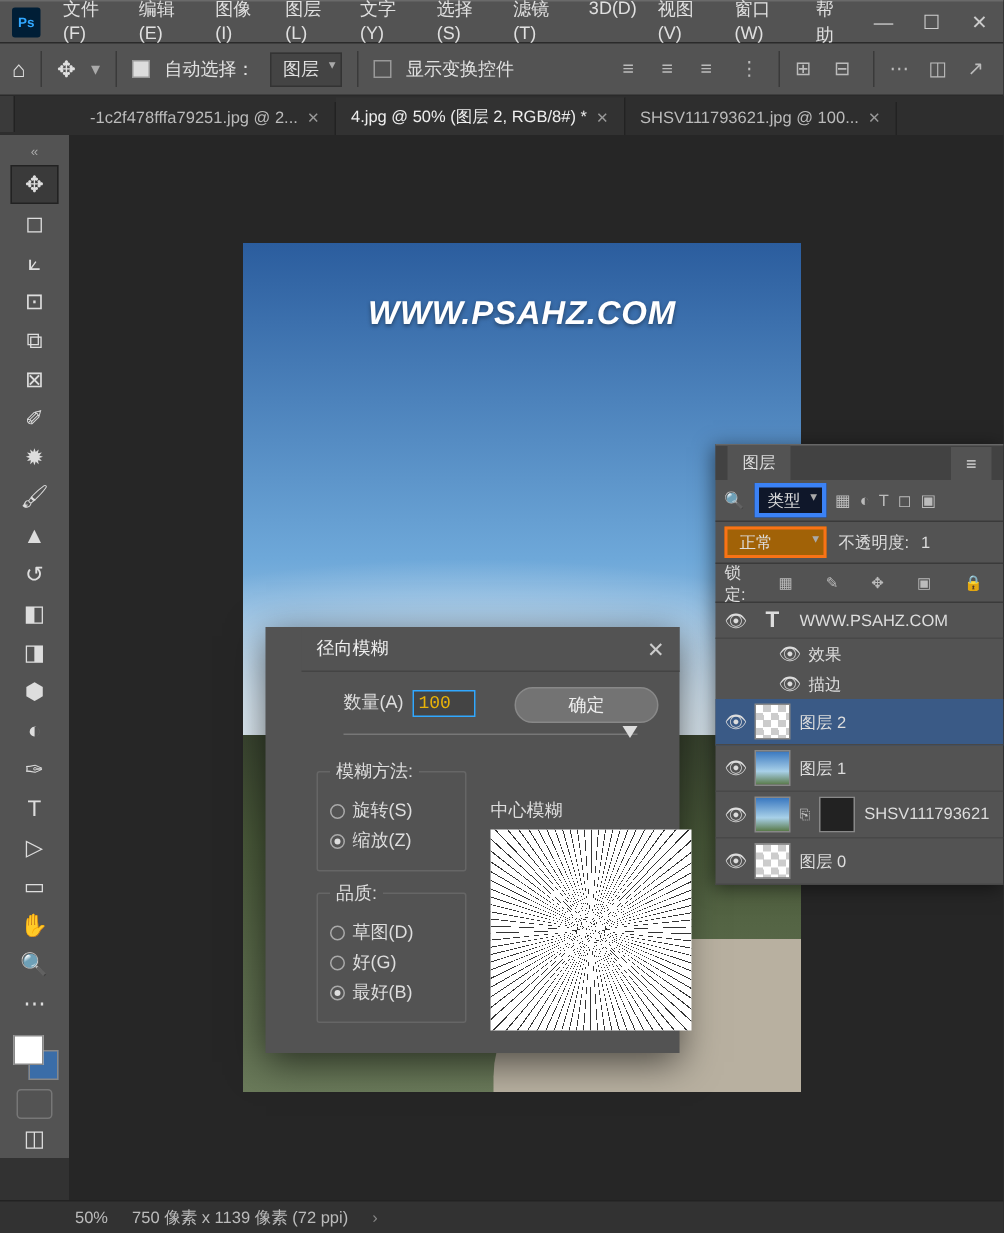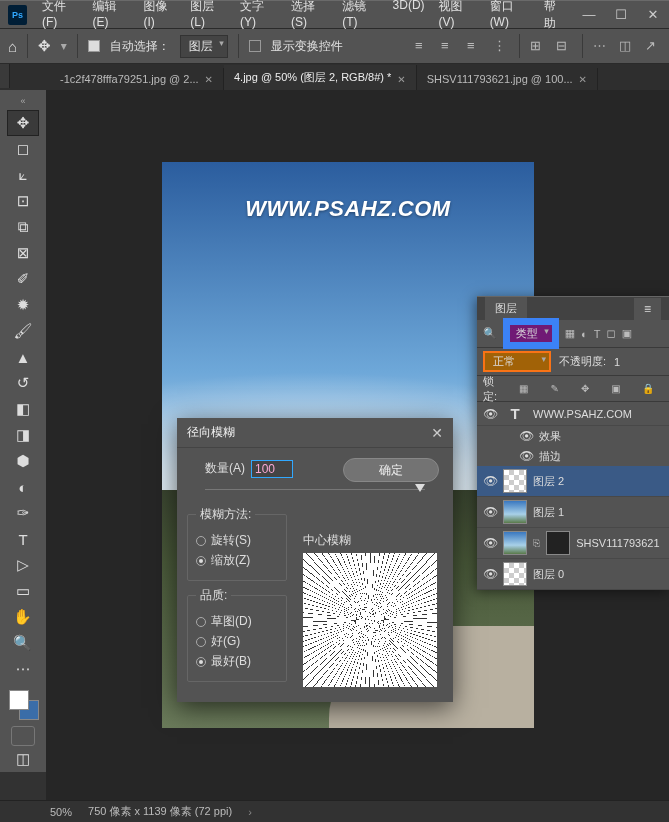--- a/index.html
+++ b/index.html
@@ -34,26 +34,26 @@
 .toolbox .tbtn { width: 32px; height: 26px; margin: 0; display: flex; align-items: center; justify-content: center; color: #ddd; font-size: 15px; position: relative; }
 .toolbox .tbtn.sel { background: #3a3a3a; border: 1px solid #222; }
 .toolbox .collapse { font-size: 9px; color: #aaa; height: 14px; }
 .toolbox .swatch { margin-top: 6px; position: relative; width: 32px; height: 32px; }
 .toolbox .swatch .fg { position: absolute; width: 20px; height: 20px; background: #fff; border: 1px solid #888; left: 2px; top: 2px; }
 .toolbox .swatch .bg { position: absolute; width: 20px; height: 20px; background: #3a6da8; border: 1px solid #888; right: 0; bottom: 0; }
 .toolbox .qbtn { width: 24px; height: 20px; margin-top: 6px; background: #535353; border: 1px solid #777; border-radius: 3px; }
 .statusbar { position: absolute; left: 0; bottom: 0; right: 0; height: 22px; background: #323232; border-top: 1px solid #222; display: flex; align-items: center; color: #bbb; font-size: 11px; padding-left: 50px; gap: 16px; }
 .statusbar .arrow { color: #888; }
 
-.dialog { position: absolute; left: 177px; top: 418px; width: 276px; background: #535353; box-shadow: 0 6px 24px rgba(0,0,0,.6); }
+.dialog { position: absolute; left: 177px; top: 418px; width: 276px; background: #535353; box-shadow: 0 6px 24px rgba(0,0,0,.6); padding-left: 24px; }
 .dialog .dtitle { height: 30px; background: #535353; border-bottom: 1px solid #444; display: flex; align-items: center; padding: 0 10px; color: #eee; font-size: 12px; }
 .dialog .dtitle .dclose { margin-left: auto; font-size: 14px; color: #ccc; }
 .dialog .dbody { padding: 12px 10px 14px; color: #ddd; font-size: 12px; position: relative; }
 .dialog .row-amt { display: flex; align-items: flex-start; gap: 6px; margin-left: 18px; margin-bottom: 4px; }
-.dialog .row-amt input { width: 42px; background: #444; border: 1px solid #31a8ff; color: #f9a8d4; padding: 1px 3px; font-size: 12px; }
+.dialog .row-amt input { width: 42px; background: #444; border: 1px solid #31a8ff; color: #eab308; padding: 1px 3px; font-size: 12px; font-family: Liberation Mono, monospace; }
 .dialog .slider { position: relative; height: 14px; margin: 0 18px 10px 18px; }
 .dialog .slider .track { position: absolute; top: 7px; left: 0; right: 0; border-top: 1px solid #777; }
 .dialog .slider .thumb { position: absolute; right: 0; top: 2px; width: 0; height: 0; border-left: 5px solid transparent; border-right: 5px solid transparent; border-top: 8px solid #ddd; }
 .dialog .btns { position: absolute; right: 14px; top: 10px; display: flex; flex-direction: column; gap: 8px; }
 .dialog .btns button { width: 96px; height: 24px; background: #737373; border: 1px solid #888; border-radius: 12px; color: #eee; font-size: 12px; }
 .dialog fieldset { border: 1px solid #666; border-radius: 2px; margin: 6px 0; padding: 6px 8px 8px; width: 100px; }
 .dialog fieldset legend { padding: 0 4px; font-size: 12px; color: #ddd; }
 .dialog .radio { display: flex; align-items: center; gap: 5px; margin: 3px 0; }
 .dialog .radio .r { width: 10px; height: 10px; border: 1px solid #aaa; border-radius: 50%; display: inline-block; }
 .dialog .radio .r.on::after { content: ""; display: block; width: 4px; height: 4px; background: #ddd; border-radius: 50%; margin: 2px; }
@@ -61,21 +61,21 @@
 .dialog .preview .pvlabel { font-size: 12px; margin-bottom: 4px; }
 .dialog .preview .pvimg { width: 134px; height: 134px; background: #fff; position: relative; overflow: hidden; }
 .dialog .preview .pvimg::before { content: ""; position: absolute; inset: 0; background:
   repeating-conic-gradient(from 0deg at 50% 50%, #000 0deg 0.5deg, transparent 0.5deg 4deg); opacity: .8; }
 
 .layers { position: absolute; right: 0; top: 296px; width: 192px; background: #535353; box-shadow: -2px 2px 12px rgba(0,0,0,.5); font-size: 11px; color: #ddd; }
 .layers .ptab { background: #424242; height: 24px; display: flex; align-items: center; padding: 0 8px; border-top: 1px solid #666; }
 .layers .ptab span { background: #535353; padding: 4px 10px; }
 .layers .ptab .more { margin-left: auto; font-size: 12px; }
 .layers .filterrow { height: 28px; display: flex; align-items: center; padding: 0 6px; gap: 6px; border-bottom: 1px solid #3a3a3a; }
-.layers .filterrow .dd { background: #701a75; border: 7px solid #3b82f6; padding: 1px 14px 1px 6px; position: relative; font-size: 11px; }
+.layers .filterrow .dd { background: #0f172a; border: 3px solid #3b82f6; padding: 1px 14px 1px 6px; position: relative; font-size: 11px; }
 .layers .filterrow .dd::after { content: "▾"; position: absolute; right: 3px; top: 1px; font-size: 9px; color: #aaa; }
 .layers .filterrow .ficon { color: #bbb; font-size: 11px; }
 .layers .blendrow { height: 28px; display: flex; align-items: center; padding: 0 6px; gap: 8px; border-bottom: 1px solid #3a3a3a; }
 .layers .blendrow .dd { background: #a16207; border: 2px solid #f97316; padding: 1px 34px 1px 8px; position: relative; font-size: 11px; }
 .layers .blendrow .dd::after { content: "▾"; position: absolute; right: 3px; top: 1px; font-size: 9px; color: #aaa; }
 .layers .lockrow { height: 26px; display: flex; align-items: center; padding: 0 6px; gap: 22px; border-bottom: 1px solid #3a3a3a; }
 .layers .lockrow .licn { font-size: 10px; color: #bbb; }
 .layers .list { }
 .layers .layer { display: flex; align-items: center; padding: 3px 6px; border-bottom: 1px solid #484848; gap: 6px; }
 .layers .layer.sel { background: #3a5a86; }

